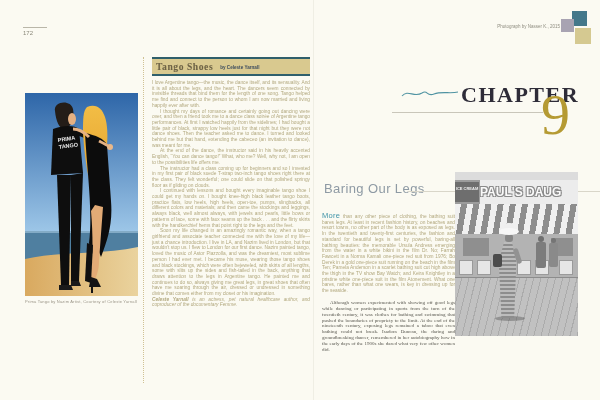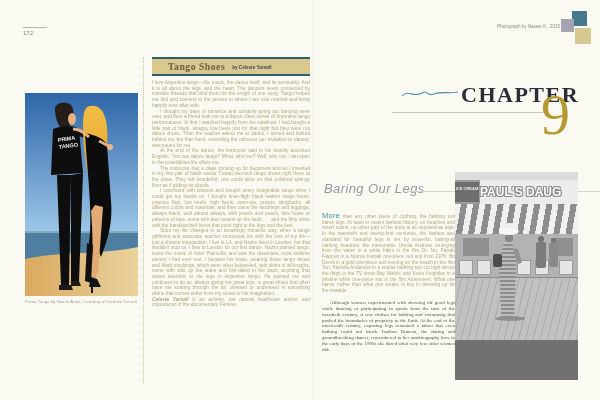--- a/index.html
+++ b/index.html
@@ -10,52 +10,52 @@
   .folio .rule{width:24px;height:1px;background:#b9b6a8;}
   .folio .num{font-size:6px;color:#8a887a;margin-top:2px;}
   .painting-wrap{position:absolute;left:25px;top:93px;width:113px;}
   .painting-wrap svg{display:block;}
   .caption{font-size:4px;color:#9b9588;margin-top:3px;letter-spacing:.2px;}
   .col-rule{position:absolute;left:143px;top:57px;height:326px;border-left:1px dotted #cfc193;}
   .art-head{position:absolute;left:152px;top:57px;width:158px;height:15px;background:#d9c98f;
             border-top:2px solid #2f5f6b;border-bottom:2px solid #2f5f6b;
             display:flex;align-items:center;}
   .art-title{font-family:"Liberation Serif",serif;font-weight:bold;font-size:9.5px;color:#6d6246;
-             letter-spacing:.6px;padding-left:16px;text-shadow:.4px .4px 0 #c5b67e;}
+             letter-spacing:.6px;padding-left:4px;text-shadow:.4px .4px 0 #c5b67e;}
   .art-byline{font-size:4.6px;color:#3d4c5e;font-weight:bold;margin-left:7px;padding-top:2px;}
   .article-body{position:absolute;left:152px;top:80px;width:158px;font-size:4.8px;line-height:5.7px;
                 text-align:justify;color:#b2a87e;}
   .article-body p{margin:0;text-indent:8px;}
   .article-body p.first{text-indent:0;}
   .bio{margin-top:6px;font-style:italic;text-indent:0 !important;}
   .bio .bio-name{font-weight:bold;}
   .gutter{position:absolute;left:313px;top:0;height:400px;width:1px;background:#efeee4;}
   
   .credit{position:absolute;left:420px;top:24px;width:140px;text-align:right;font-size:4.5px;color:#8f8d80;}
   .sq{position:absolute;}
   .sq-teal{left:572px;top:11px;width:15px;height:15px;background:#44788a;z-index:1;}
   .sq-lav{left:561px;top:19px;width:13px;height:13px;background:#a8a3b2;z-index:2;}
   .sq-khaki{left:575px;top:28px;width:16px;height:16px;background:#d5c991;z-index:1;}
   .squiggle{position:absolute;left:400px;top:86px;}
   .chapter-word{position:absolute;left:461px;top:84px;font-family:"Liberation Serif",serif;
                 font-size:22px;line-height:22px;color:#2e2c38;letter-spacing:1.5px;font-weight:bold;}
   .chapter-rule{position:absolute;left:392px;top:112px;width:151px;height:1px;background:#c9c6ba;}
   .chapter-num{position:absolute;left:541px;top:86px;font-family:"Liberation Serif",serif;
                font-size:58px;line-height:58px;color:#b59a33;}
-  .section-title{position:absolute;left:324px;top:181px;font-size:13px;font-style:italic;
+  .section-title{position:absolute;left:324px;top:181px;font-size:13px;
                  color:#8e9aa4;letter-spacing:.4px;}
   .section-rule{position:absolute;left:408px;top:191px;width:192px;height:1px;background:#d9d6c9;z-index:1;}
   .right-body{position:absolute;left:322px;top:213px;width:133px;font-size:4.8px;line-height:5.7px;
               text-align:justify;color:#b2a87e;}
   .right-body p{margin:0;}
   .lead-word{font-size:7.5px;color:#3f93a8;letter-spacing:.3px;}
   .serif-para{margin-top:6px !important;font-family:"Liberation Serif",serif;font-size:5px;
               line-height:5.9px;color:#57564e;text-indent:8px;}
   
-  .photo{position:absolute;left:455px;top:172px;width:123px;height:208px;background:#ec4899;
+  .photo{position:absolute;left:455px;top:172px;width:123px;height:164px;background:#ec4899;
          overflow:hidden;z-index:2;filter:grayscale(1);}
   .ph-sky{position:absolute;left:0;top:0;width:123px;height:10px;background:#dcdcdc;}
   .ph-signband{position:absolute;left:0;top:8px;width:123px;height:24px;background:#9c9c9c;}
   .ph-icecream{position:absolute;left:0;top:10px;width:24px;height:20px;background:#6e6e6e;
                color:#f0f0f0;font-size:4px;font-weight:bold;text-align:center;line-height:6px;padding-top:4px;box-sizing:border-box;}
   .ph-sign{position:absolute;left:25px;top:8px;width:98px;height:24px;background:#ececec;
            display:flex;align-items:center;overflow:hidden;}
   .ph-sign-text{font-family:"Liberation Sans",sans-serif;font-weight:bold;font-size:12px;color:#fafafa;
                 white-space:nowrap;letter-spacing:0;
                 text-shadow:1px 1px 0 #8a8a8a,-1px -1px 0 #8a8a8a,1px -1px 0 #8a8a8a,-1px 1px 0 #8a8a8a;}

